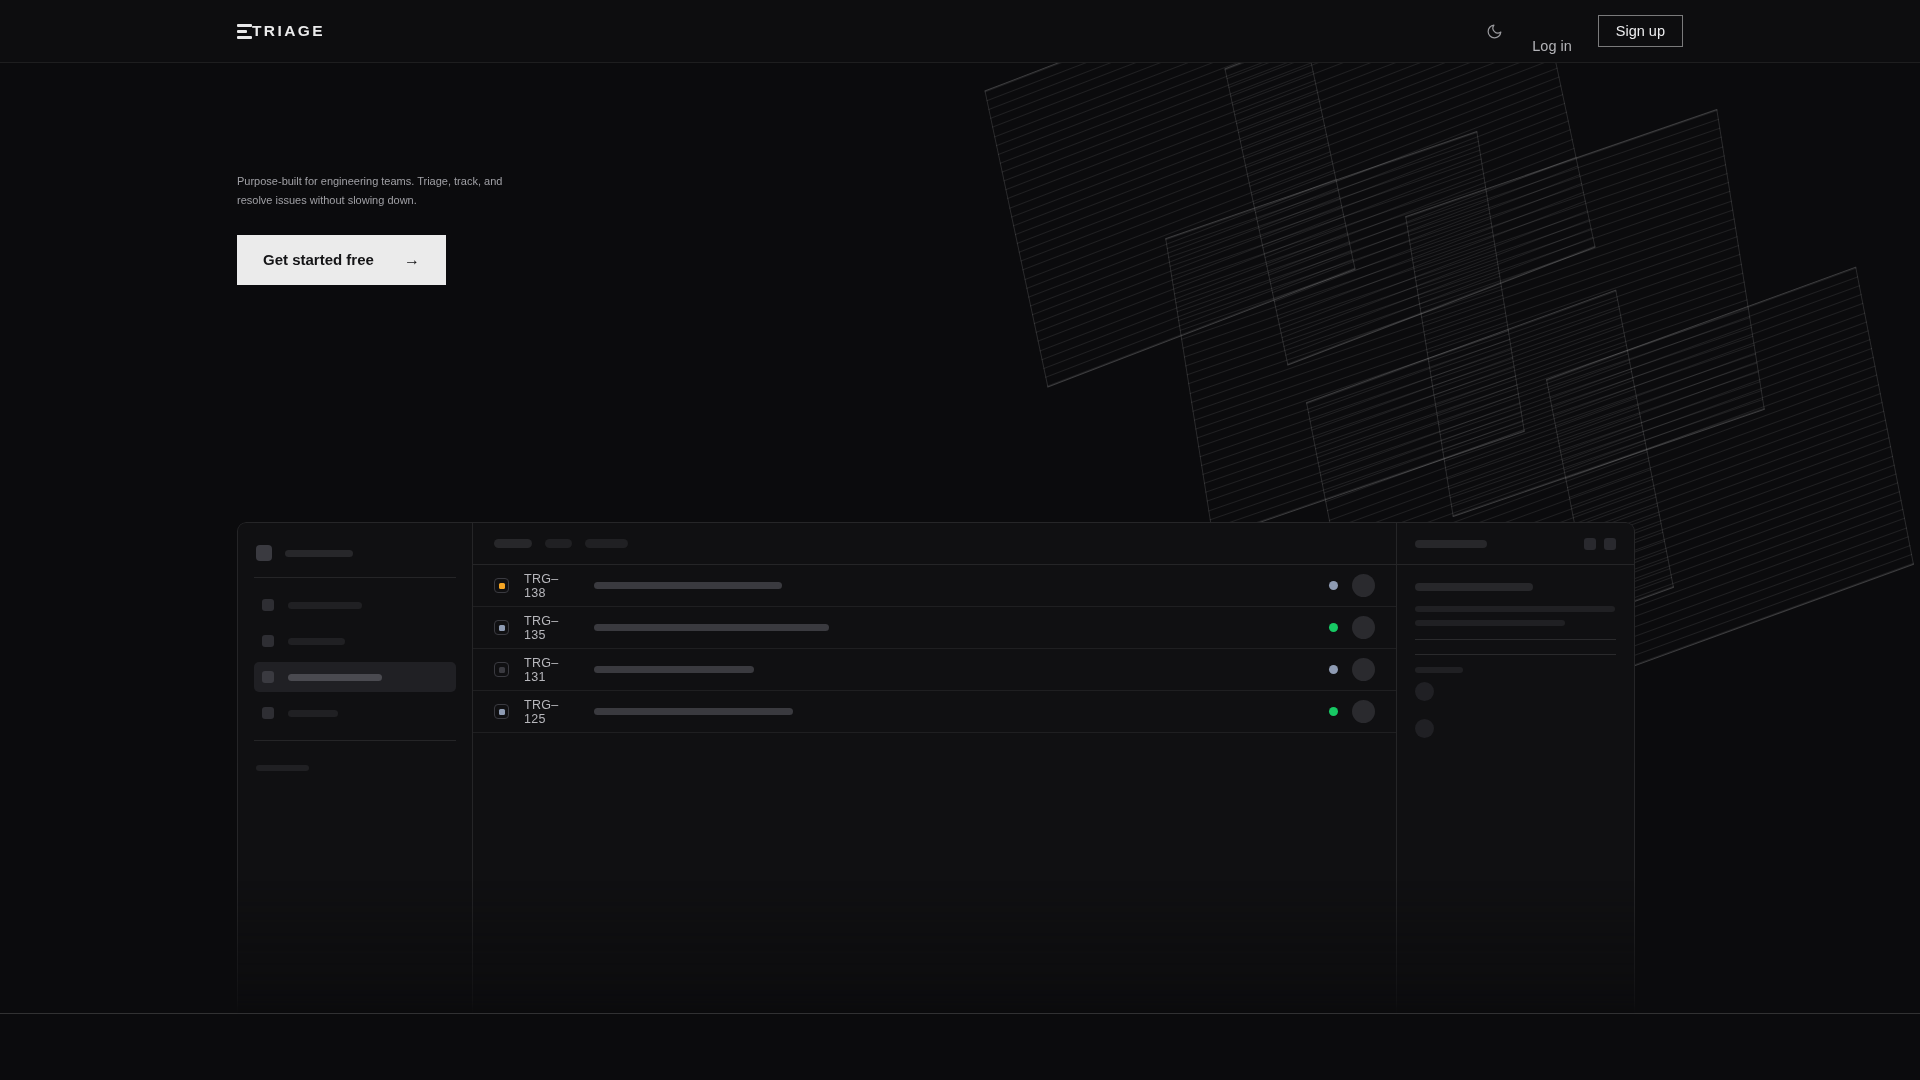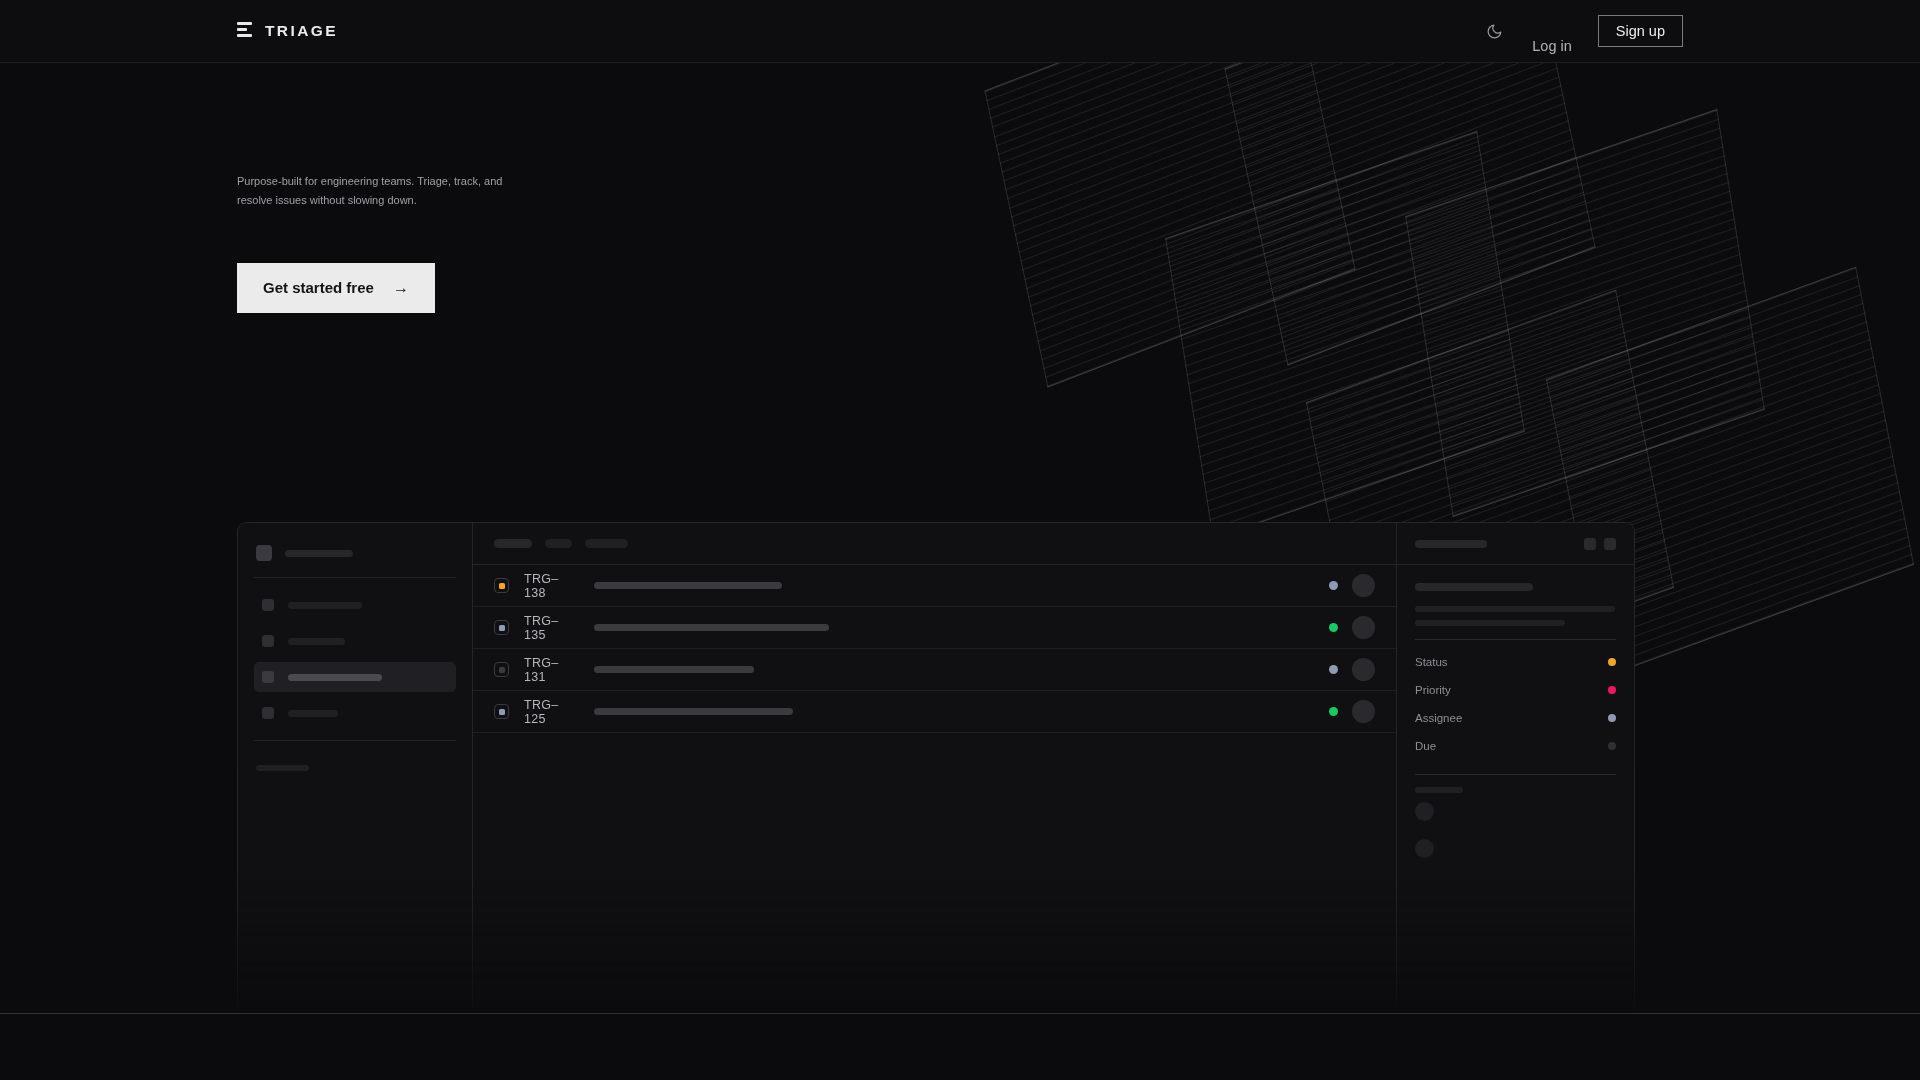--- a/index.html
+++ b/index.html
@@ -35,21 +35,21 @@
 
   
   .nav {
     position:relative; z-index:5;
     height:63px; width:100%;
     display:flex; align-items:center;
     padding:0 237px 0 237px;
     border-bottom:1px solid rgba(255,255,255,0.07);
     background:#0d0d0f;
   }
-  .brand { display:flex; align-items:flex-start; gap:13px; }
+  .brand { display:flex; align-items:center; }
   .brand-mark { display:flex; flex-direction:column; gap:3px; width:15px; }
   .brand-mark i { display:block; height:3px; background:#e9e9ea; border-radius:1px; }
   .brand-mark i:nth-child(1){ width:15px; }
   .brand-mark i:nth-child(2){ width:10px; }
   .brand-mark i:nth-child(3){ width:15px; }
   .brand-name {
     color:#ebebec; font-size:15.5px; font-weight:700; letter-spacing:2.4px;
   }
   .nav-right { margin-left:auto; display:flex; align-items:center; gap:26px; }
   .icon-btn {
@@ -70,21 +70,21 @@
   .hero { position:relative; z-index:3; padding:65px 0 0 237px; }
   .hero h1 {
     color:#eeeef0; font-size:56px; line-height:1.16; font-weight:400;
     letter-spacing:-1.4px; max-width:660px;
   }
   .hero p {
     margin-top:44px; color:#a0a0a5; font-size:11px; line-height:1.72;
     max-width:480px; font-weight:400;
   }
   .cta {
-    margin-top:53px; display:inline-flex; align-items:center; gap:19px;
+    margin-top:25px; display:inline-flex; align-items:center; gap:30px;
     background:#ebebeb; color:#141416; font-size:15px; font-weight:700;
     padding:16px 26px; border:none; cursor:pointer; font-family:inherit;
   }
   .cta .arrow { font-size:16px; font-weight:400; }
 
   
   .mockup {
     position:absolute; z-index:2;
     left:237px; top:522px; width:1398px; height:492px;
     border:1px solid rgba(255,255,255,0.09);
@@ -309,38 +309,20 @@
         <span style="margin-left:auto;display:flex;gap:8px;">
           <span class="mk-sq-btn"></span>
           <span class="mk-sq-btn"></span>
         </span>
       </div>
       <div class="mk-detail-body">
         <span class="sk" style="width:118px;height:8px;margin-bottom:15px;"></span>
         <span class="sk dim" style="width:200px;height:6px;margin-bottom:8px;"></span>
         <span class="sk dim" style="width:150px;height:6px;"></span>
         <div class="mk-hr"></div>
-        <div id="fields">
-            <div class="mk-field">
-              <span class="mk-field-label">Status</span>
-              <span class="mk-field-dot" style="background:#f5a524"></span>
-            </div>
-            <div class="mk-field">
-              <span class="mk-field-label">Priority</span>
-              <span class="mk-field-dot" style="background:#f3165f"></span>
-            </div>
-            <div class="mk-field">
-              <span class="mk-field-label">Assignee</span>
-              <span class="mk-field-dot" style="background:#8e9bb3"></span>
-            </div>
-            <div class="mk-field">
-              <span class="mk-field-label">Due</span>
-              <span class="mk-field-dot" style="background:#2f2f34"></span>
-            </div>
-          </div>
         <div class="mk-hr" style="margin:14px 0 12px 0;"></div>
         <span class="sk dim" style="width:48px;height:6px;"></span>
         <div class="mk-comment">
             <span class="mk-comment-av"></span>
           </div>
         <div class="mk-comment">
             <span class="mk-comment-av"></span>
           </div>
       </div>
     </aside>

